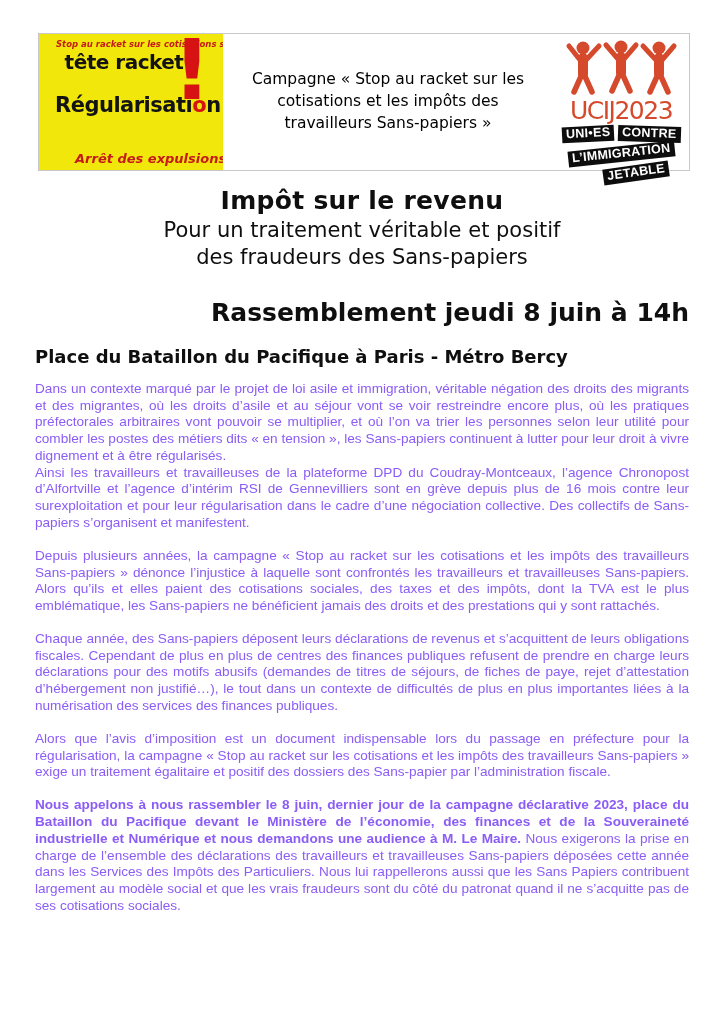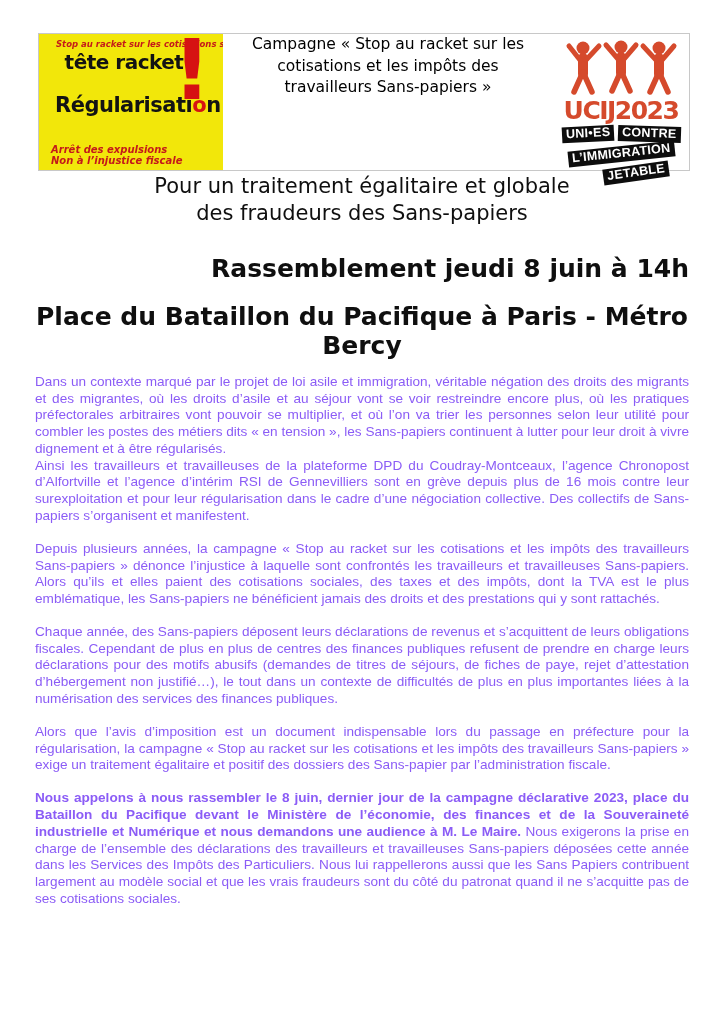--- a/index.html
+++ b/index.html
@@ -23,53 +23,53 @@
     transform:rotate(-90deg);white-space:nowrap;font-size:8px;font-weight:bold;
     font-style:italic;color:#c41a1a;}
   .ly-main{padding:2px 0 0 16px;font-weight:bold;color:#131313;line-height:1.18;
     font-size:20px;letter-spacing:-0.5px;}
   .ly-l1,.ly-l2{padding-right:30px;text-align:center;}
   .ly-l3{text-align:left;font-size:21px;margin-top:18px;}
   .ly-o{color:#d61212;}
   .ly-bang{position:absolute;top:-10px;right:12px;font-size:84px;line-height:1.1;
     color:#d61212;font-weight:800;}
   .ly-bottom{position:absolute;bottom:4px;left:0;width:100%;box-sizing:border-box;
-    display:flex;justify-content:space-between;padding:0 12px 0 12px;
-    font-size:10px;font-weight:bold;font-style:italic;color:#c41a1a;white-space:nowrap;flex-direction:column;}
+    display:flex;justify-content:space-between;padding:0 12px 0 36px;
+    font-size:13px;font-weight:bold;font-style:italic;color:#c41a1a;white-space:nowrap;}
   
   .campaign{
-    flex:1 1 auto;display:flex;justify-content:center;
+    flex:1 1 auto;display:flex;align-items:center;justify-content:center;
     text-align:center;font-size:15.5px;line-height:1.4;color:#000;
     font-family:"DejaVu Sans",sans-serif;padding:0 10px;
   }
   .campaign-inner{max-width:310px;}
   
   .logo-ucij{flex:0 0 auto;width:136px;padding-top:4px;text-align:center;
     font-family:"DejaVu Sans",sans-serif;}
-  .ucij-title{font-size:25px;font-weight:700;color:#d54a2c;letter-spacing:-1.5px;
+  .ucij-title{font-size:25px;font-weight:400;color:#d54a2c;letter-spacing:-1.5px;
     line-height:1;margin-top:-2px;}
   .chips{margin-top:3px;}
   .chip{display:inline-block;background:#0d0d0d;color:#ffffff;font-weight:bold;
     font-size:12.5px;line-height:1.25;padding:0 4px;letter-spacing:0.3px;
     font-family:"Liberation Sans",sans-serif;}
   .chip-row{display:flex;justify-content:center;gap:4px;}
   .chip-1{transform:rotate(-3deg);}
   .chip-2{transform:rotate(2deg);}
   .chip-3{transform:rotate(-6deg);margin-top:1px;}
   .chip-4{transform:rotate(-8deg);margin-top:1px;margin-left:30px;}
   
   .content{padding:0 35px;}
   .title-1{margin:15px 0 0;text-align:center;font-family:"DejaVu Sans",sans-serif;
     font-size:25px;font-weight:bold;letter-spacing:0.3px;}
   .subtitle{text-align:center;font-family:"DejaVu Sans",sans-serif;font-size:21px;
     line-height:1.28;margin-top:2px;}
   .event-headline{margin:27px 0 0;text-align:right;font-family:"DejaVu Sans",sans-serif;
     font-size:25px;font-weight:bold;}
-  .event-location{margin:19px 0 12px;text-align:center;font-family:"DejaVu Sans",sans-serif;
-    font-size:25px;font-weight:bold;}
+  .event-location{margin:19px 0 12px;text-align:left;font-family:"DejaVu Sans",sans-serif;
+    font-size:18px;font-weight:bold;}
   
   .body-text{margin-top:14px;font-size:13.6px;line-height:1.235;text-align:justify;
     color:#8b5cf6;}
   .body-text p{margin:0;}
   .body-text p.gap{margin-top:16px;}
   .closing{margin-top:19px;font-family:"DejaVu Sans",sans-serif;font-size:17px;
     font-weight:bold;text-align:left;}
 </style>
 </head>
 <body>
@@ -130,22 +130,23 @@
         </div>
         <span class="chip chip-3">L’IMMIGRATION</span><br>
         <span class="chip chip-4">JETABLE</span>
       </div>
     </div>
 
   </div>
 
   <div class="content">
 
+    <h1 class="title-1">Impôt sur le revenu</h1>
     <div class="subtitle">
-      <div>Pour un traitement égalitaire et globale</div>
+      <div>Pour un traitement véritable et positif</div>
       <div>des fraudeurs des Sans-papiers</div>
     </div>
 
     <h2 class="event-headline">Rassemblement jeudi 8 juin à 14h</h2>
     <h3 class="event-location">Place du Bataillon du Pacifique à Paris - Métro Bercy</h3>
 
     <div class="body-text">
       <p>Dans un contexte marqué par le projet de loi asile et immigration, véritable négation des droits des migrants et des migrantes, où les droits d’asile et au séjour vont se voir restreindre encore plus, où les pratiques préfectorales arbitraires vont pouvoir se multiplier, et où l’on va trier les personnes selon leur utilité pour combler les postes des métiers dits « en tension », les Sans-papiers continuent à lutter pour leur droit à vivre dignement et à être régularisés.</p>
       <p>Ainsi les travailleurs et travailleuses de la plateforme DPD du Coudray-Montceaux, l’agence Chronopost d’Alfortville et l’agence d’intérim RSI de Gennevilliers sont en grève depuis plus de 16 mois contre leur surexploitation et pour leur régularisation dans le cadre d’une négociation collective. Des collectifs de Sans-papiers s’organisent et manifestent.</p>
       <p class="gap">Depuis plusieurs années, la campagne « Stop au racket sur les cotisations et les impôts des travailleurs Sans-papiers » dénonce l’injustice à laquelle sont confrontés les travailleurs et travailleuses Sans-papiers. Alors qu’ils et elles paient des cotisations sociales, des taxes et des impôts, dont la TVA est le plus emblématique, les Sans-papiers ne bénéficient jamais des droits et des prestations qui y sont rattachés.</p>

